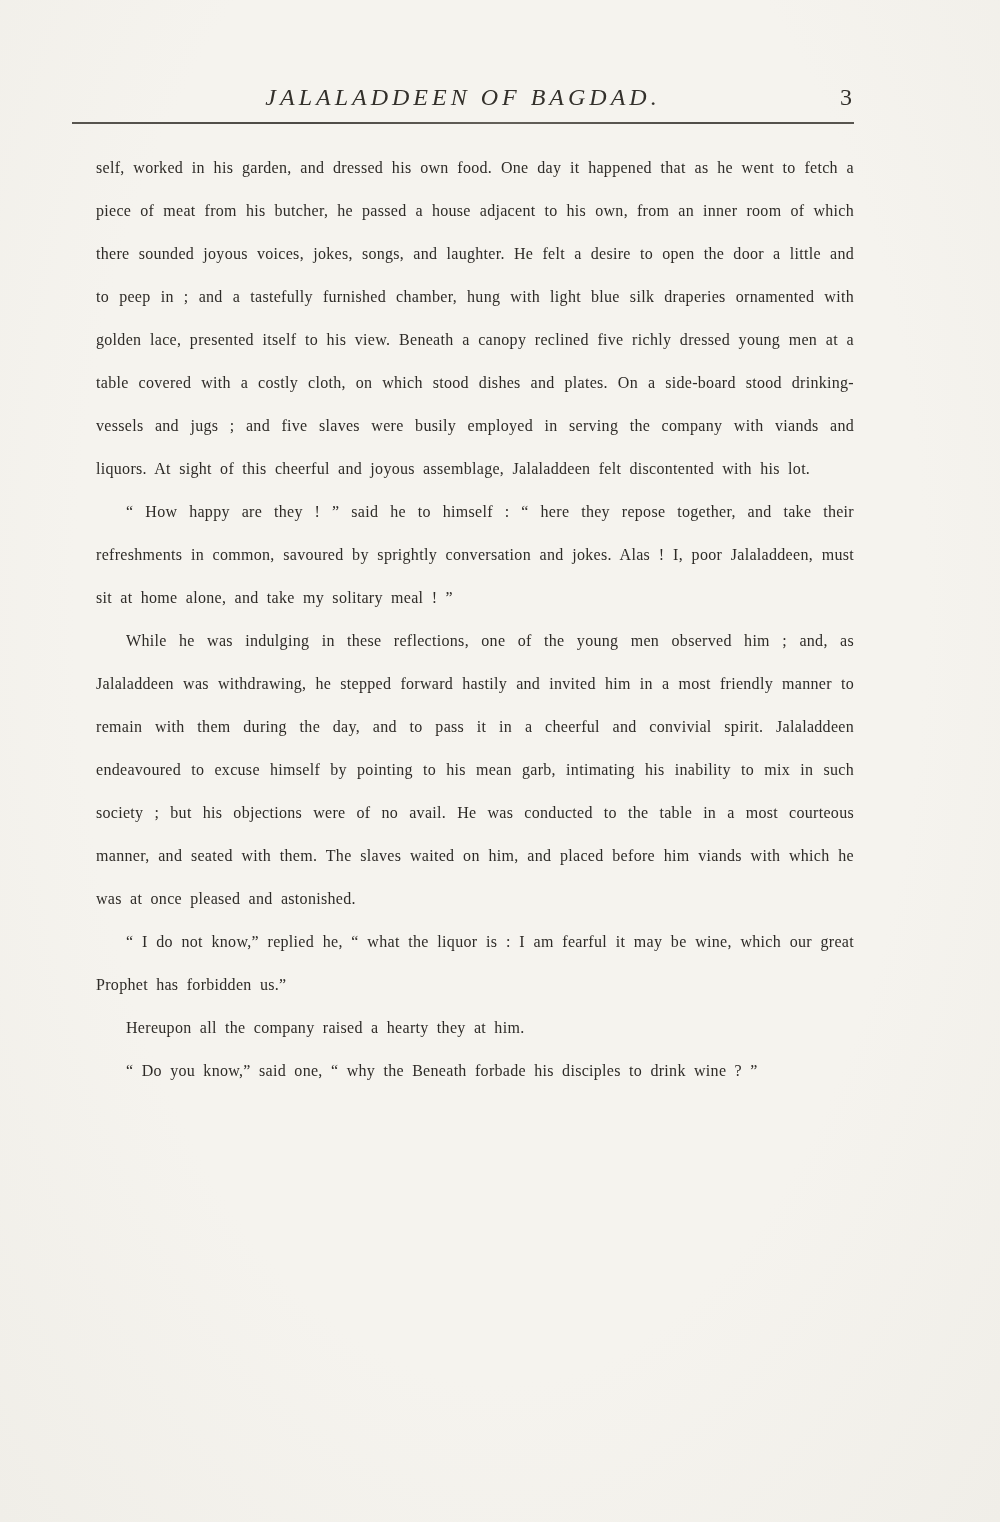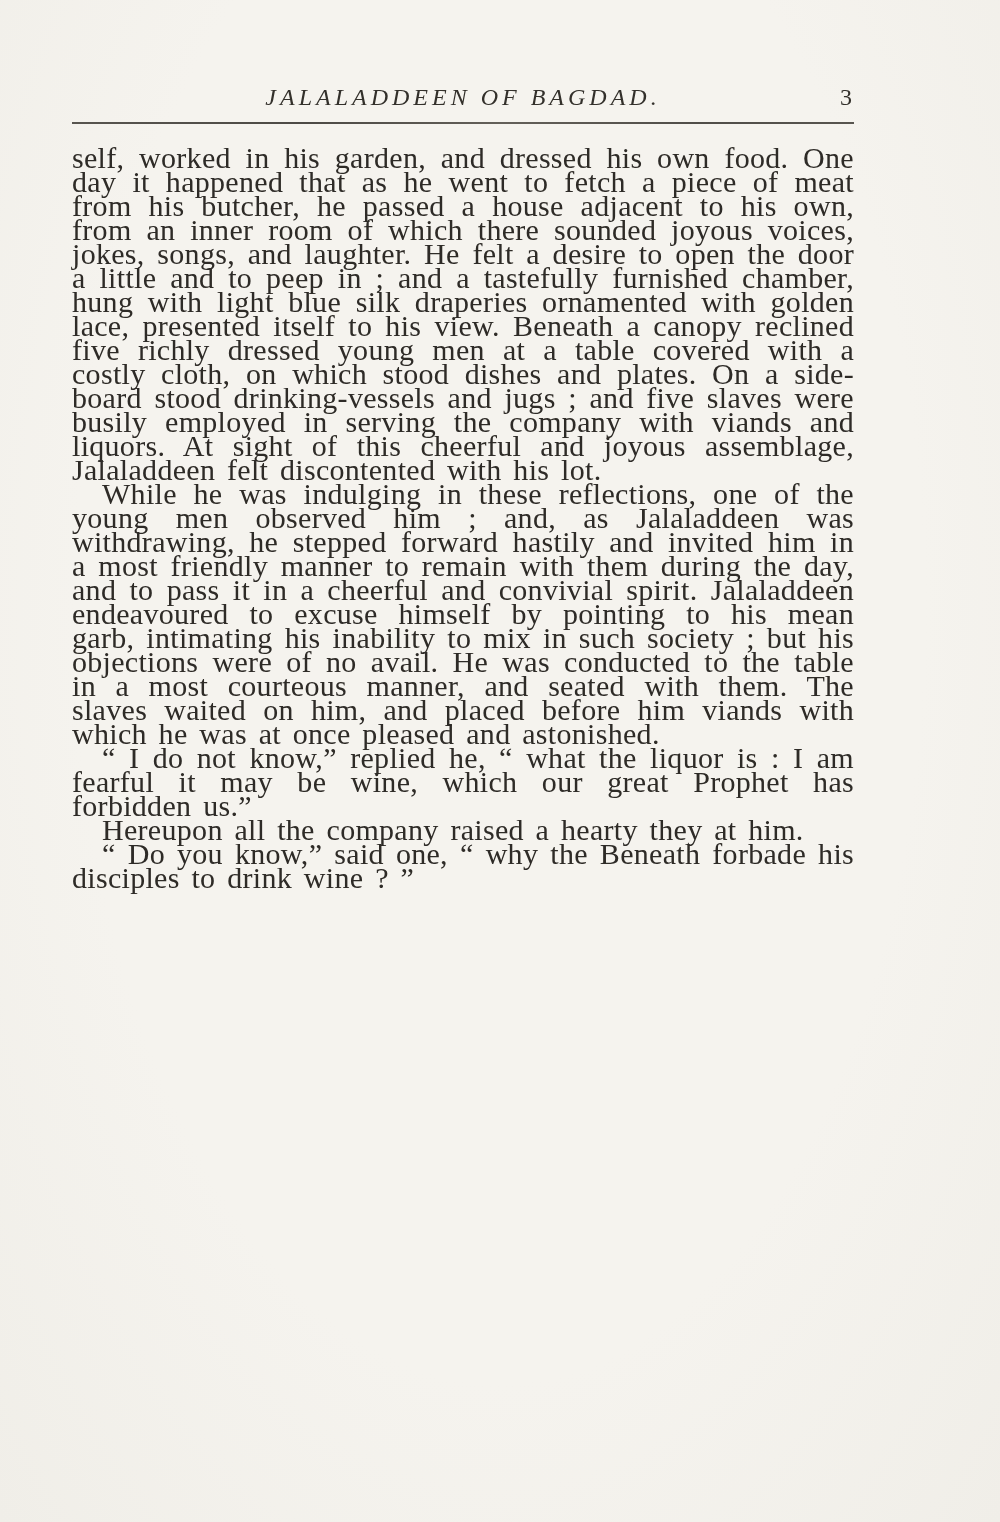--- a/index.html
+++ b/index.html
@@ -43,25 +43,26 @@
     color: #33302b;
   }
   .head-rule {
     margin-top: 6px;
     height: 2px;
     background: linear-gradient(to right, #3c3933 0%, #2f2c27 30%, #4a463f 55%, #33302b 80%, #3c3933 100%);
     opacity: 0.85;
   }
   .body-text {
     margin-top: 22px;
-    font-size: 30px;
-    line-height: 24px;
+    font-size: 16px;
+    line-height: 43px;
     text-align: justify;
     word-spacing: 4px;
     letter-spacing: 0.3px;
+    margin-left: 24px;
   }
   .para {
     margin: 0;
     text-indent: 30px;
   }
   .para.no-indent {
     text-indent: 0;
   }
 </style>
 </head>
@@ -72,20 +73,21 @@
 
     <header class="running-head">
       <span class="head-title">JALALADDEEN OF BAGDAD.</span>
       <span class="page-number">3</span>
     </header>
 
     <div class="head-rule"></div>
 
     <main class="body-text">
       <p class="para no-indent">self, worked in his garden, and dressed his own food.  One day it happened that as he went to fetch a piece of meat from his butcher, he passed a house adjacent to his own, from an inner room of which there sounded joyous voices, jokes, songs, and laughter.  He felt a desire to open the door a little and to peep in ; and a tastefully furnished chamber, hung with light blue silk draperies ornamented with golden lace, presented itself to his view. Beneath a canopy reclined five richly dressed young men at a table covered with a costly cloth, on which stood dishes and plates.  On a side-board stood drinking-vessels and jugs ; and five slaves were busily employed in serving the company with viands and liquors. At sight of this cheerful and joyous assemblage, Jalaladdeen felt discontented with his lot.</p>
+      <p class="para">“ How happy are they ! ” said he to himself :  “ here they repose together, and take their refreshments in common, savoured by sprightly conversation and jokes.   Alas !  I, poor Jalaladdeen, must sit at home alone, and take my solitary meal ! ”</p>
       <p class="para">While he was indulging in these reflections, one of the young men observed him ;  and, as Jalaladdeen was withdrawing, he stepped forward hastily and invited him in a most friendly manner to remain with them during the day, and to pass it in a cheerful and convivial spirit.   Jalaladdeen endeavoured to excuse himself by pointing to his mean garb, intimating his inability to mix in such society ;  but his objections were of no avail.   He was conducted to the table in a most courteous manner, and seated with them.   The slaves waited on him, and placed before him viands with which he was at once pleased and astonished.</p>
       <p class="para">“ I do not know,” replied he, “ what the liquor is :  I am fearful it may be wine, which our great Prophet has forbidden us.”</p>
       <p class="para">Hereupon all the company raised a hearty they at him.</p>
       <p class="para">“ Do you know,” said one, “ why the Beneath forbade his disciples to drink wine ? ”</p>
     </main>
 
   </div>
 </div>
 
 </body></html>

